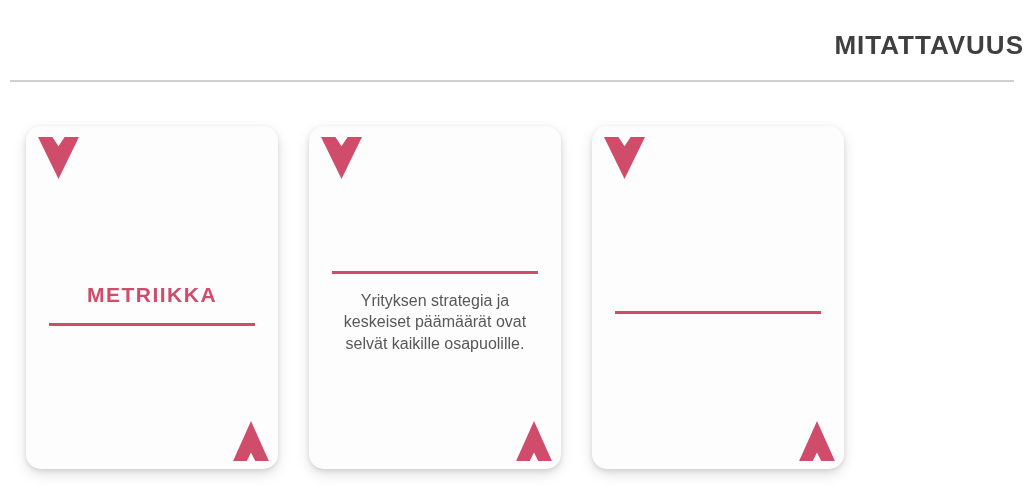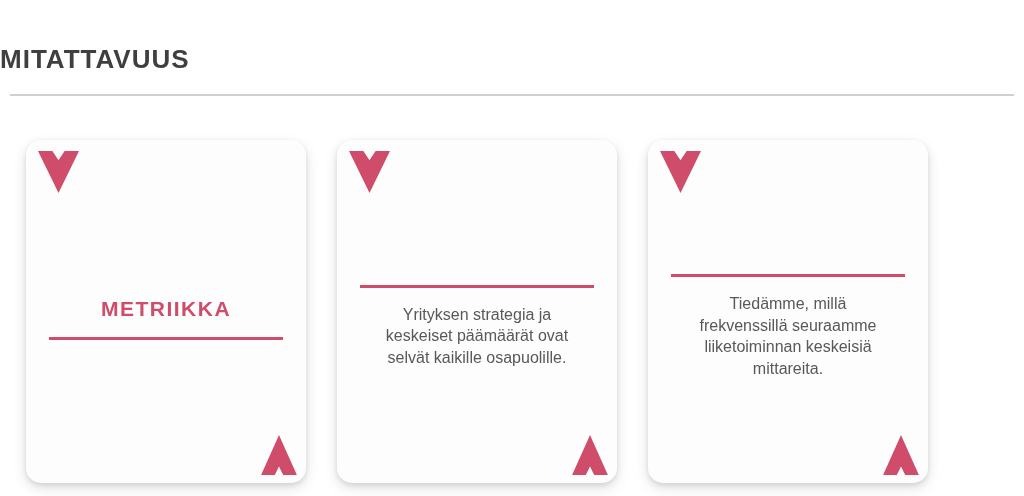--- a/index.html
+++ b/index.html
@@ -9,42 +9,42 @@
     --divider: #d0d0d0;
     --card-bg: #fdfdfd;
   }
   * { margin: 0; padding: 0; box-sizing: border-box; }
   html, body {
     width: 1024px; height: 496px;
     background: #ffffff;
     font-family: "Liberation Sans", "DejaVu Sans", sans-serif;
     overflow: hidden;
   }
-  .page-header { padding-top: 44px; text-align: left; }
+  .page-header { padding-top: 30px; text-align: right; }
   .page-title {
     font-size: 26px;
     font-weight: bold;
     letter-spacing: 1px;
     color: var(--title-text);
   }
   .header-divider {
     height: 2px;
     background: var(--divider);
     margin: 19px 10px 0 10px;
     border: none;
   }
   .cards-row {
     display: flex;
     gap: 31px;
     padding-left: 26px;
     margin-top: 44px;
   }
   .card {
     position: relative;
-    width: 280px;
+    width: 252px;
     height: 343px;
     background: var(--card-bg);
     border-radius: 15px;
     box-shadow: 0 2px 5px rgba(0,0,0,0.10), 0 5px 14px rgba(0,0,0,0.12);
     display: flex;
     flex-direction: column;
   }
   .icon-top {
     position: absolute;
     top: 11px; left: 12px;
@@ -137,24 +137,20 @@
   </section>
 
   <section class="card">
     <span class="icon-top">
       <svg viewBox="0 0 40 41" aria-hidden="true">
           <path class="logo-tri" d="M0,0 L14,0 L20,9 L26,0 L40,0 L20,41 Z"></path>
         </svg>
     </span>
     <div class="card-content">
       <div class="heading-underline"></div>
-      <p class="card-body">Tiedämme, millä
-frekvenssillä seuraamme
-liiketoiminnan keskeisiä
-mittareita.</p>
     </div>
     <span class="icon-bottom">
       <svg viewBox="0 0 34 38" aria-hidden="true">
           <path class="logo-tri" d="M17,0 L34,38 L21,38 L17,30 L13,38 L0,38 Z"></path>
         </svg>
     </span>
   </section>
 
 </main>
 

